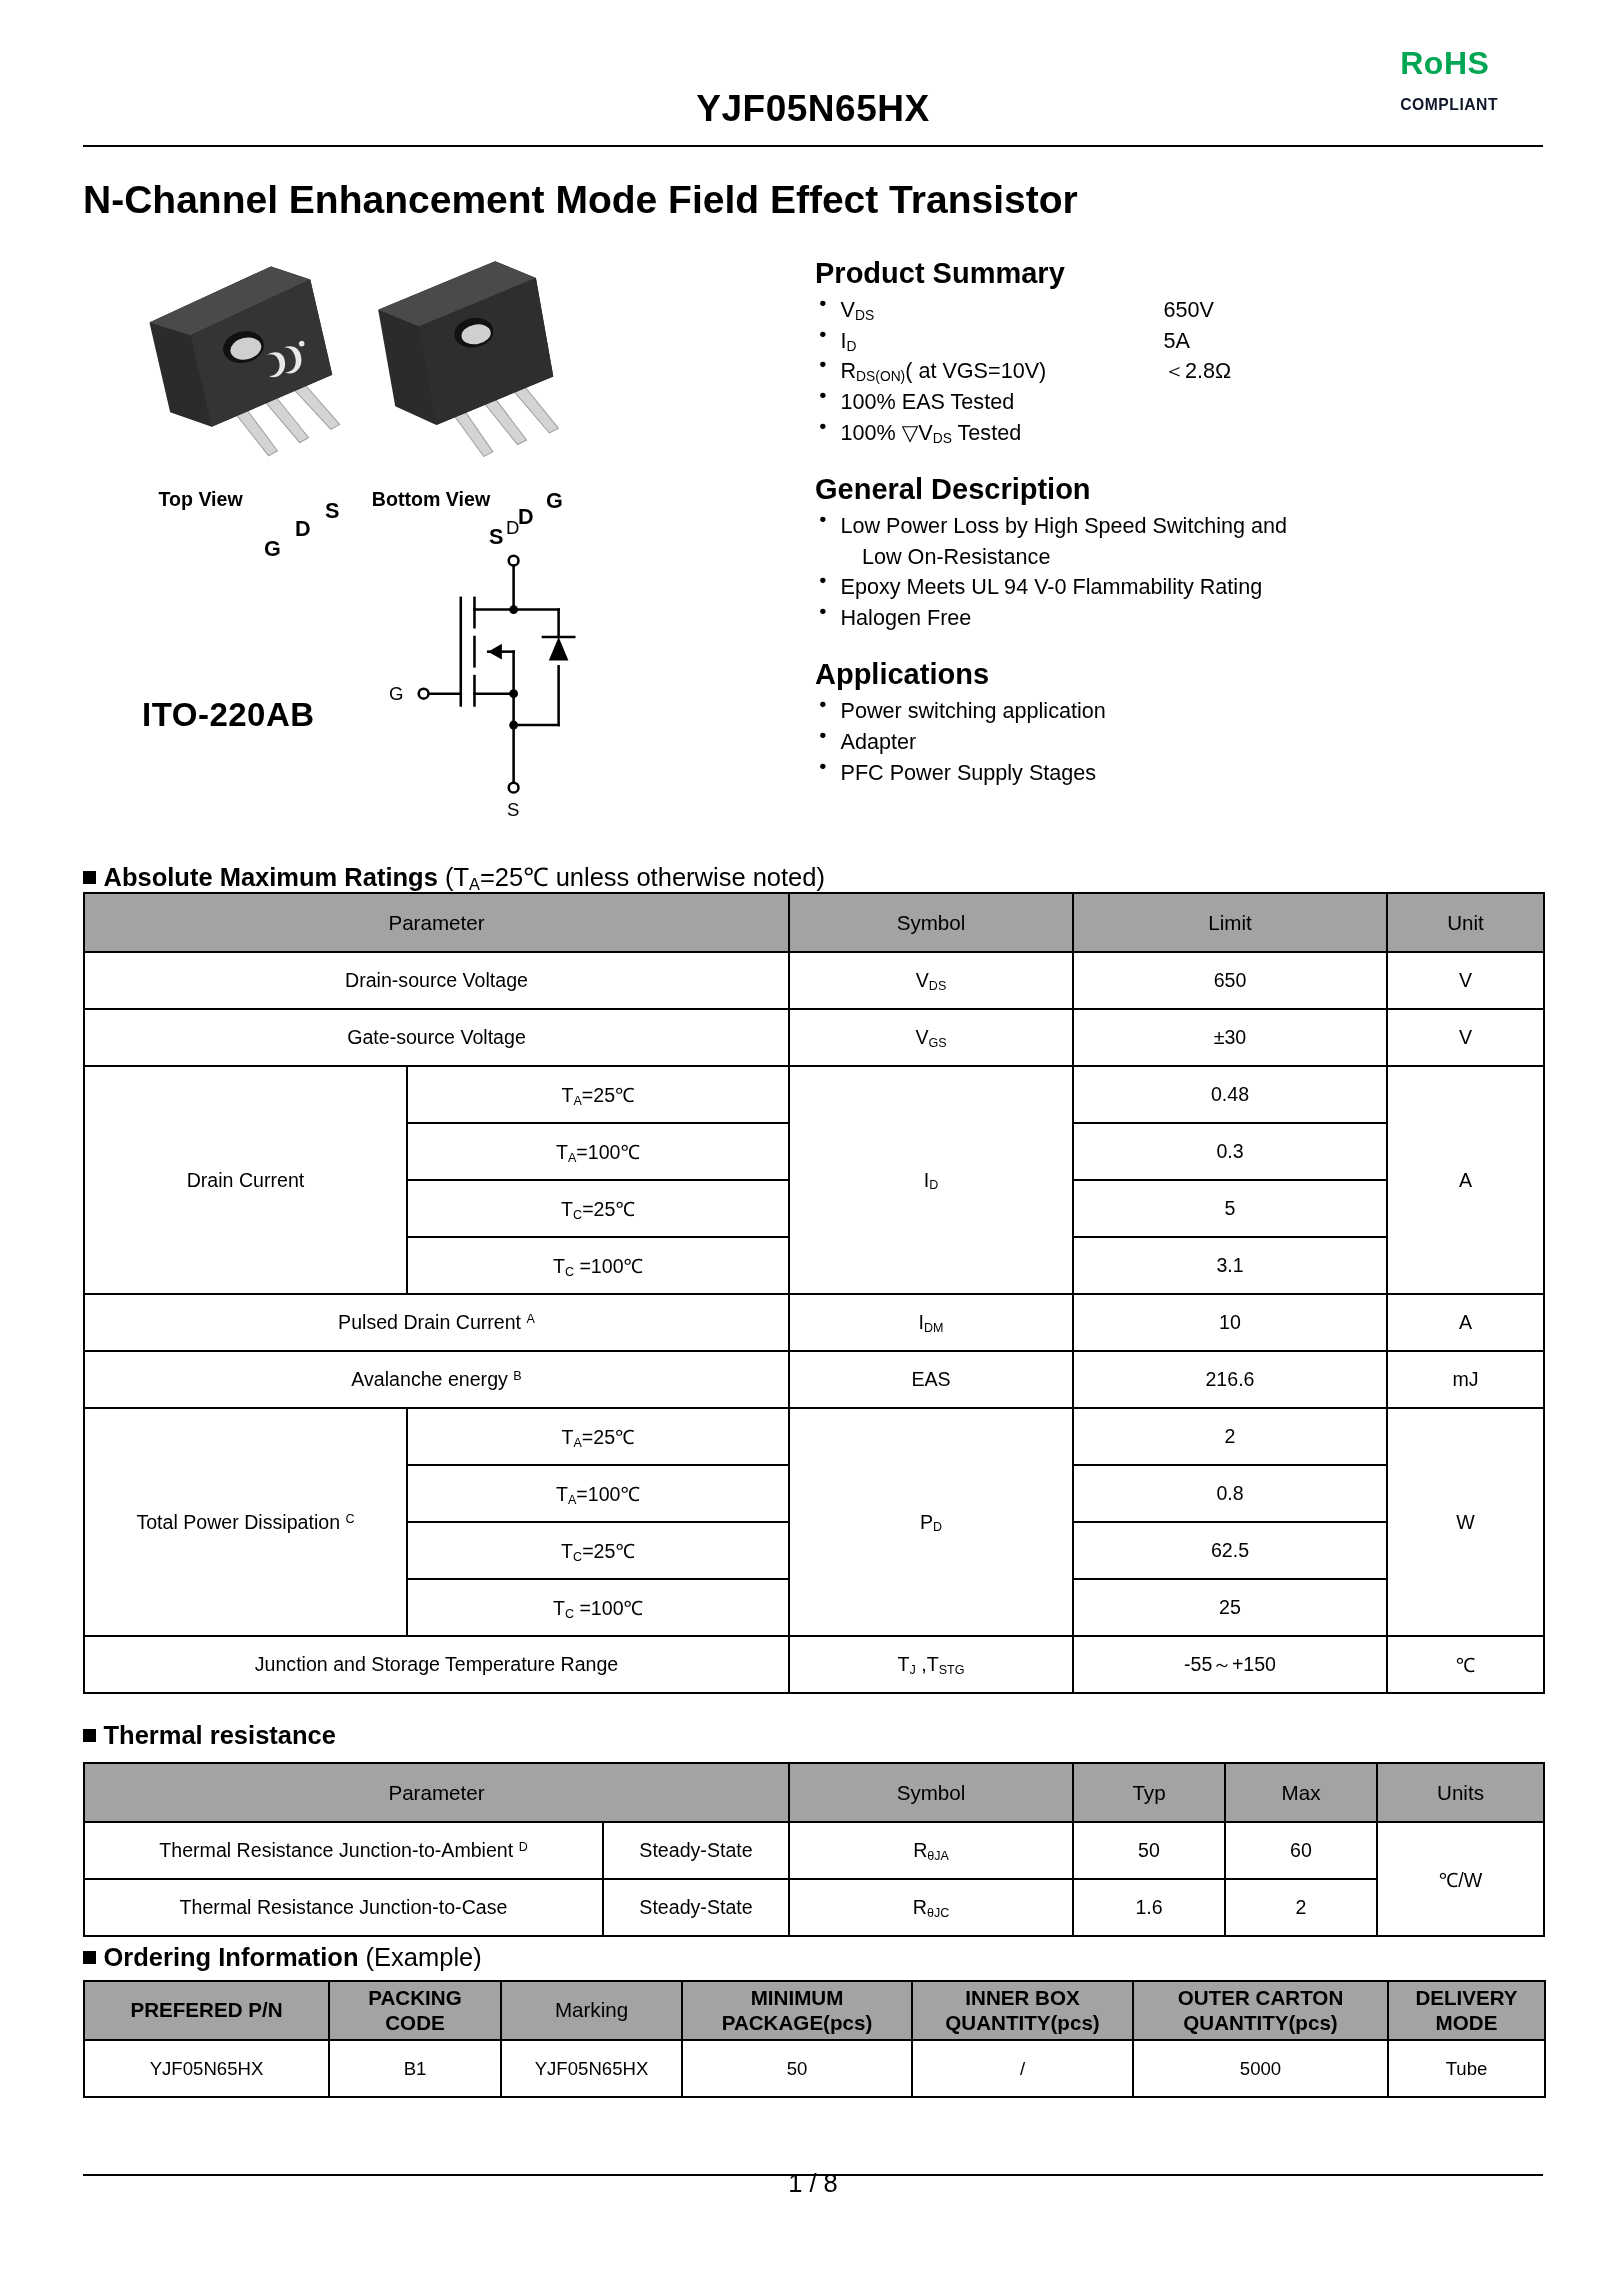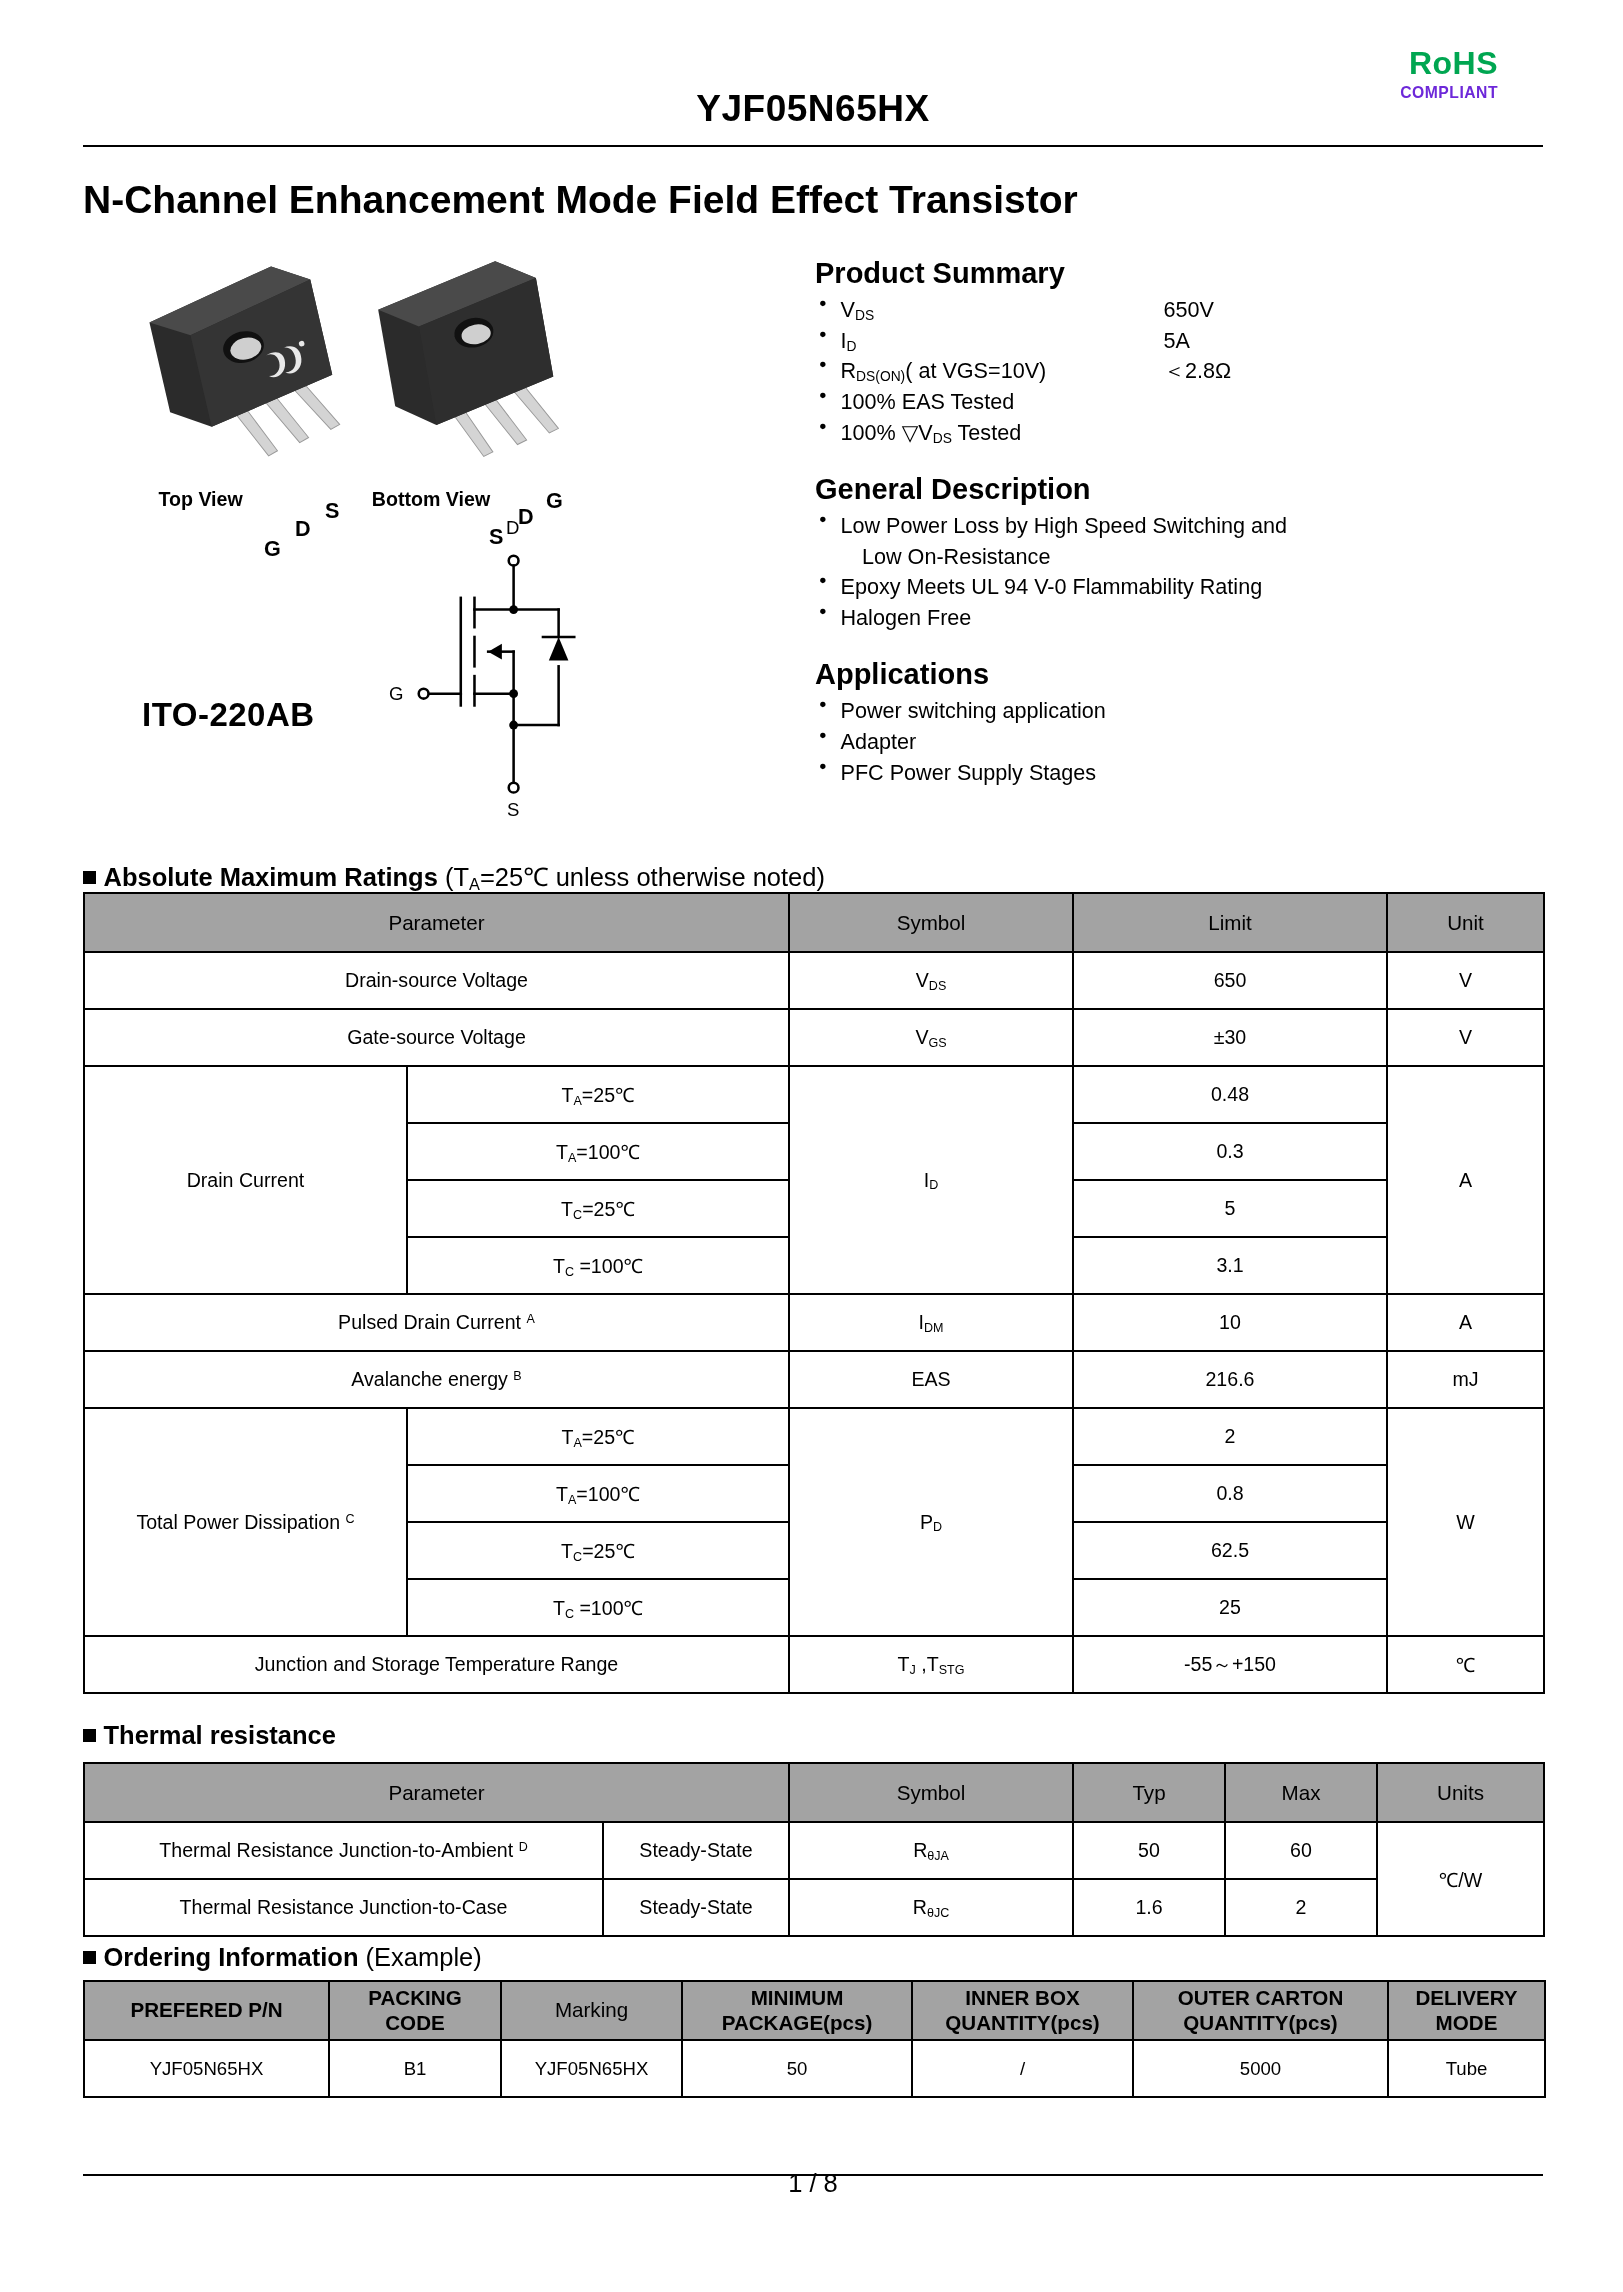--- a/index.html
+++ b/index.html
@@ -35,35 +35,35 @@
     left: 0; top: 41px;
     width: 1460px;
     text-align: center;
     font-size: 37px;
     font-weight: bold;
     letter-spacing: 0.5px;
   }
   .rohs-block {
     position: absolute;
     right: 45px; top: 0px;
-    text-align: right;
+    text-align: left;
     line-height: 1.05;
   }
   .rohs-main {
     font-size: 32px;
     font-weight: bold;
     color: #00A651;
     letter-spacing: 0.5px;
   }
   .rohs-sub {
     font-size: 15.7px;
     font-weight: bold;
-    color: #6d28d9;
+    color: #0f172a;
     letter-spacing: 0.5px;
-    margin-top: 4px;
+    margin-top: 16px;
   }
   .header-rule {
     position: absolute;
     left: 83px; top: 145px;
     width: 1460px;
     height: 0;
     border-top: 2.9px solid #000;
   }
 
   

